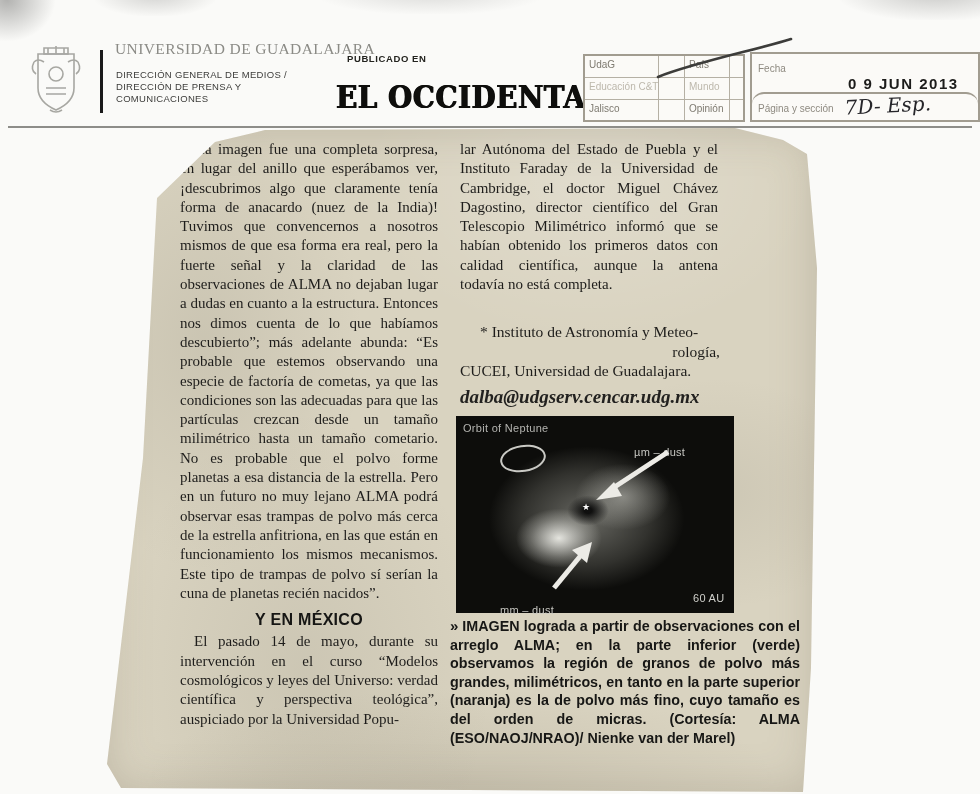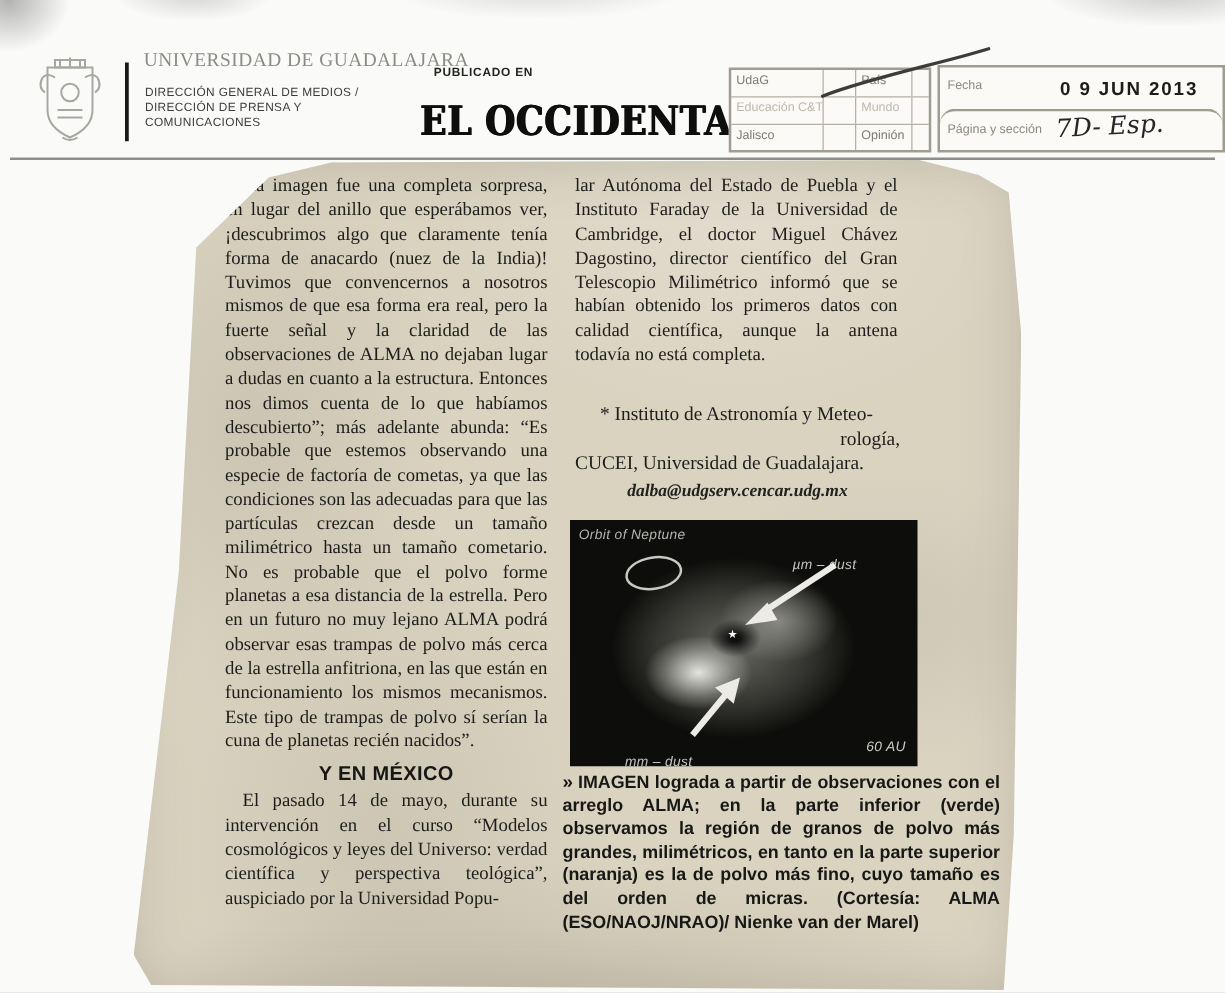--- a/index.html
+++ b/index.html
@@ -42,21 +42,21 @@
   .class-cell:first-child{border-left:none;}
   .faint{color:#bdb8ac;}
   .check-slash{left:648px;top:32px;width:150px;height:52px;}
 
   
   .meta-table{left:750px;top:52px;width:226px;height:66px;border:2px solid #a19c90;background:#fbfaf7;
               display:grid;grid-template-rows:1fr 1fr;font-family:"Liberation Sans",sans-serif;}
   .meta-row{display:grid;grid-template-columns:88px 1fr;border-top:2px solid #a19c90;border-radius:12px;}
   .meta-row:first-child{border-top:none;}
   .meta-label{padding:9px 0 0 6px;font-size:10px;color:#8e8a80;}
-  .stamp-date{padding:9px 0 0 8px;font-size:15px;font-weight:bold;letter-spacing:1.5px;color:#1c1c1a;}
+  .stamp-date{padding:21px 0 0 8px;font-size:15px;font-weight:bold;letter-spacing:1.5px;color:#1c1c1a;}
   .handwritten{padding:2px 0 0 4px;font-family:"DejaVu Serif",serif;font-style:italic;font-size:20px;
                color:#26262a;transform:rotate(-3deg);transform-origin:left top;}
 
   
   .clipping{left:105px;top:128px;width:712px;height:664px;
     background-color:#d9d3c0;
     background-image:
       radial-gradient(ellipse 220px 320px at 14% 32%,rgba(115,110,95,.14),transparent 72%),
       radial-gradient(ellipse 320px 220px at 68% 8%,rgba(255,255,255,.20),transparent 72%),
       radial-gradient(ellipse 260px 360px at 28% 82%,rgba(110,105,90,.12),transparent 72%),
@@ -69,33 +69,33 @@
   .col{position:absolute;font-size:15px;line-height:19.3px;color:#1e1d1b;text-align:justify;}
   .left-col{left:75px;top:12px;width:258px;}
   .right-col-p{left:355px;top:12px;width:258px;}
   .col p{margin:0;}
   .indent{text-indent:14px;}
   .section-heading{margin:7px 0 3px 0 !important;text-align:center;font-family:"Liberation Sans",sans-serif;
                    font-weight:bold;font-size:16px;letter-spacing:.3px;color:#161614;text-indent:0;}
   .footnote{left:355px;top:194px;width:260px;font-size:15.5px;line-height:19.5px;color:#1e1d1b;}
   .fn1{padding-left:20px;}
   .fn2{text-align:right;}
-  .email{left:355px;top:258px;width:260px;text-align:center;font-style:italic;font-weight:bold;
-         font-size:14px;color:#22211f;}
+  .email{left:355px;top:258px;width:260px;font-style:italic;font-weight:bold;
+         font-size:19px;color:#22211f;}
   .annot-arrow{left:398px;top:356px;width:96px;height:54px;}
 
   
   .photo{left:351px;top:288px;width:278px;height:197px;background:
       radial-gradient(ellipse 26px 19px at 47.5% 48%,rgba(8,8,8,.92) 15%,rgba(8,8,8,0) 80%),
       radial-gradient(ellipse 58px 40px at 37% 62%,rgba(250,250,244,.88) 0%,rgba(245,245,238,.28) 48%,transparent 74%),
       radial-gradient(ellipse 66px 46px at 60% 41%,rgba(210,210,202,.50) 0%,transparent 72%),
       radial-gradient(ellipse 122px 90px at 47% 52%,rgba(160,160,152,.62) 0%,rgba(105,105,98,.40) 52%,transparent 80%),
       #0d0d0b;
     font-family:"Liberation Sans",sans-serif;color:#c6c6c1;}
-  .ph-label{position:absolute;font-size:11px;letter-spacing:.3px;white-space:nowrap;font-style:italic;}
+  .ph-label{position:absolute;font-size:11px;letter-spacing:.3px;white-space:nowrap;}
   .orbit-label{left:7px;top:6px;color:#b4b4b0;}
   .um-label{left:178px;top:30px;}
   .mm-label{left:44px;top:188px;}
   .scale-label{left:237px;top:176px;color:#cfcfca;text-align:center;}
   .orbit-ellipse{position:absolute;left:44px;top:29px;width:42px;height:23px;border:2px solid #c9c9c4;
                  border-radius:50%;transform:rotate(-9deg);}
   .star{position:absolute;left:126px;top:86px;font-size:9px;color:#ffffff;}
   .photo-arrows{position:absolute;left:0;top:0;width:278px;height:197px;}
 
   

